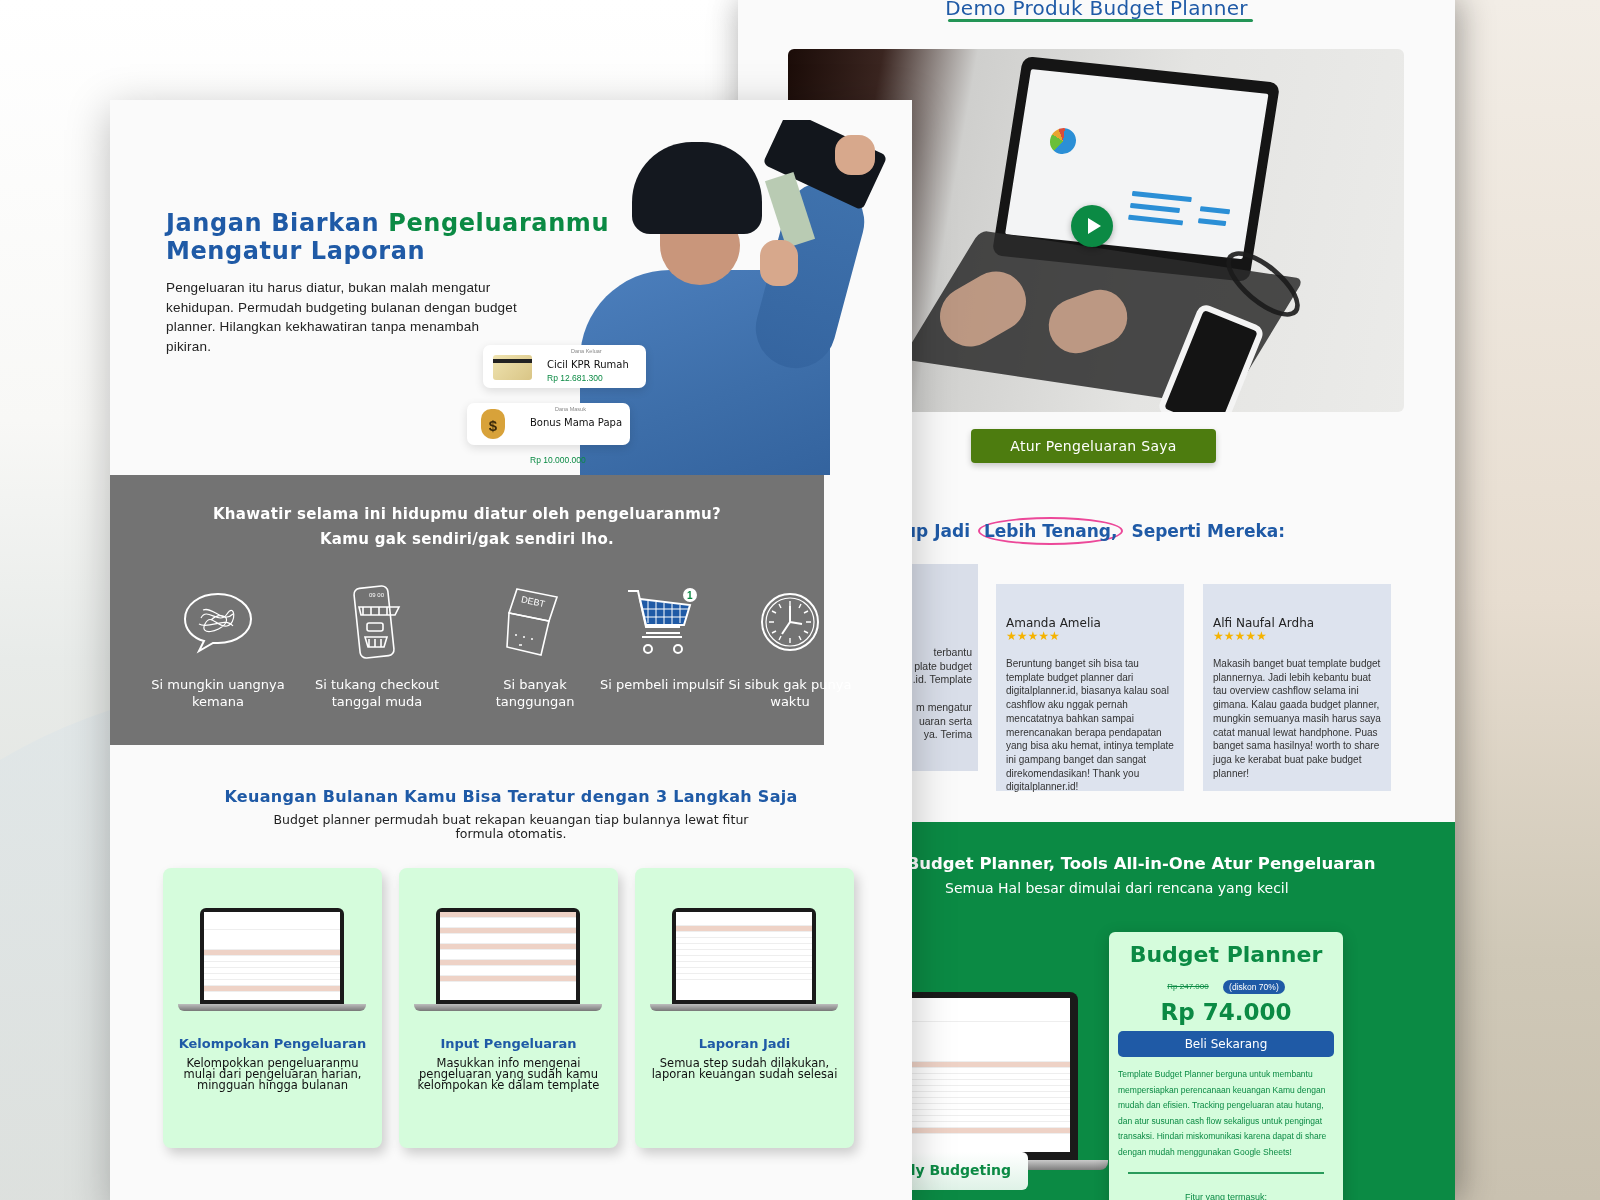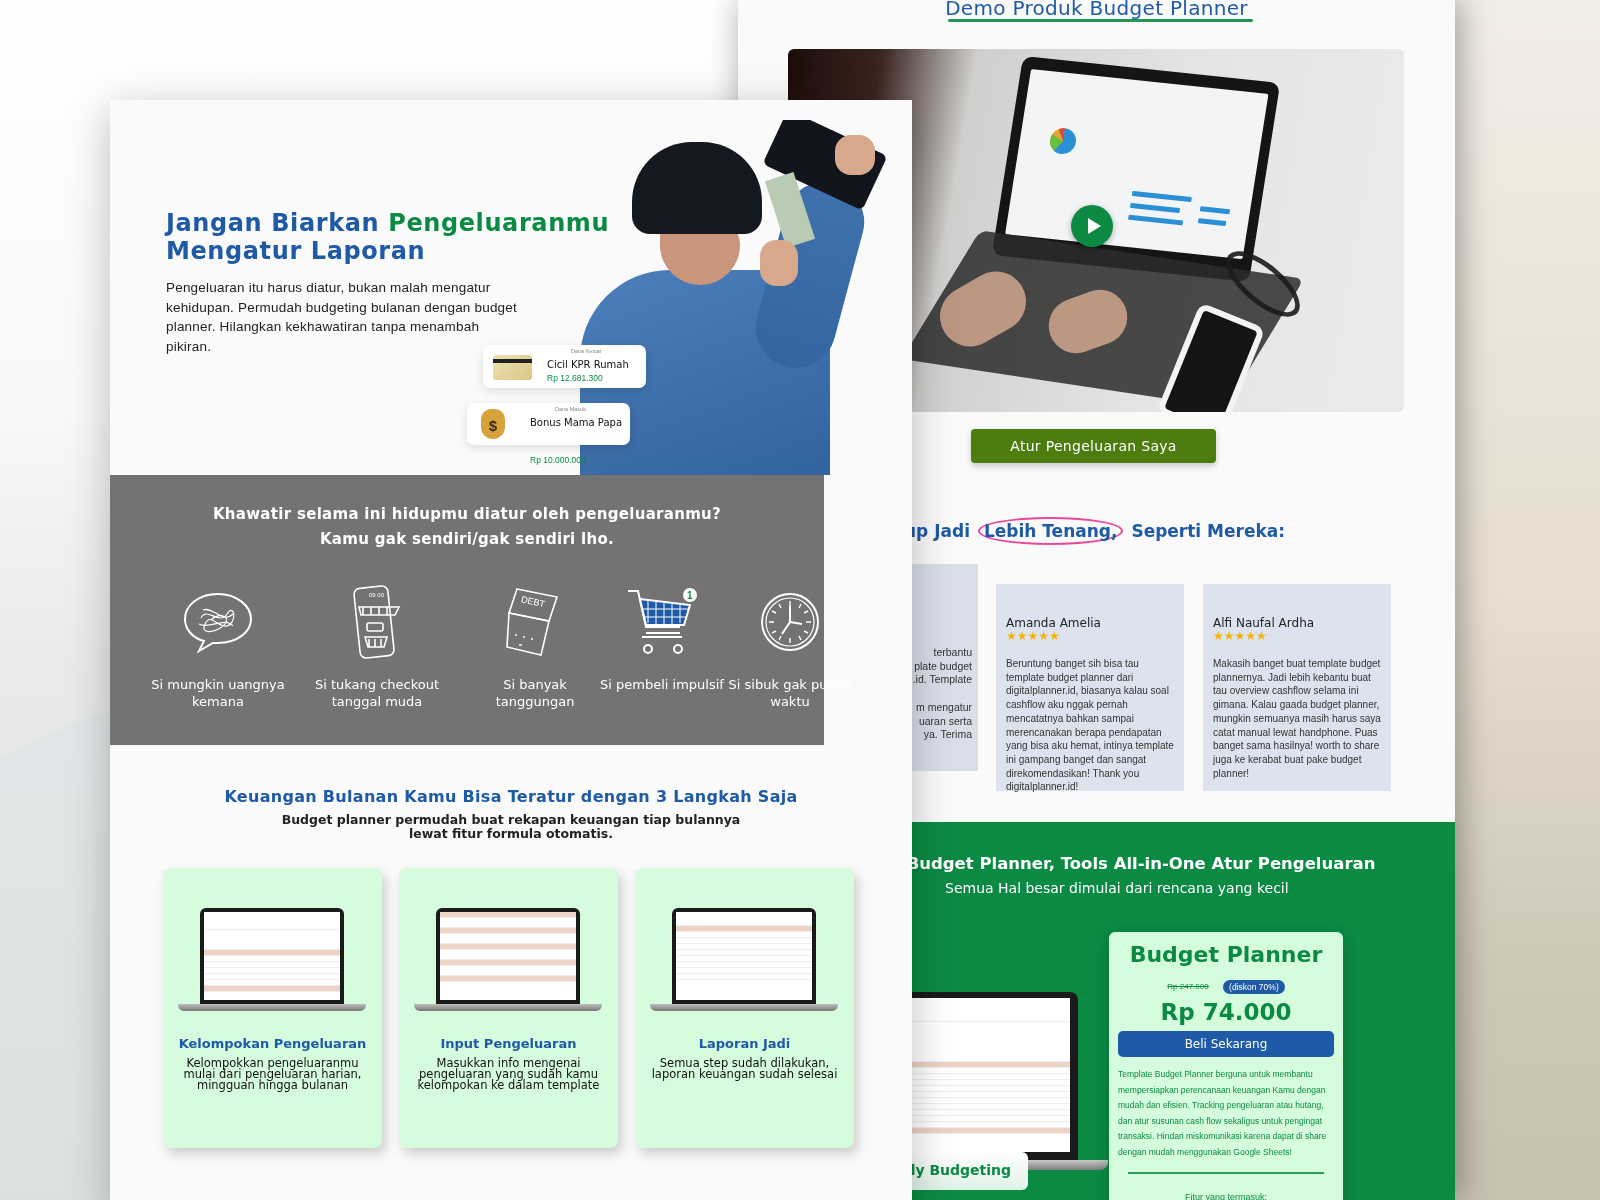--- a/index.html
+++ b/index.html
@@ -223,21 +223,21 @@
   .worry-item { position: absolute; top: 108px; width: 140px; text-align: center; }
   .worry-item .icon { width: 78px; height: 78px; margin: 0 auto; display: flex; align-items: center; justify-content: center; }
   .worry-item .label { margin-top: 15px; font-family: "DejaVu Sans", sans-serif; font-size: 13px; line-height: 17px; color: #fff; }
 
   .steps-title {
     position: absolute; top: 687px; left: 0; right: 0; text-align: center;
     font-family: "DejaVu Sans", sans-serif; font-size: 16px; color: #1f5aa6; font-weight: bold; letter-spacing: .3px;
   }
   .steps-sub {
     position: absolute; top: 713px; left: 160px; width: 482px; text-align: center;
-    font-family: "DejaVu Sans", sans-serif; font-size: 12.5px; line-height: 14px; color: #222; font-weight: bold;
+    font-family: "DejaVu Sans", sans-serif; font-size: 12.5px; line-height: 14px; color: #222;
   }
   .step-card {
     position: absolute; top: 768px; width: 219px; height: 280px; background: #d5fcdc;
     border-radius: 8px; box-shadow: 4px 6px 12px rgba(0,0,0,.18);
   }
   .step-card .lap {
     position: absolute; top: 40px; left: 37px; width: 144px; height: 96px; background: #1a1a1a;
     border-radius: 6px 6px 0 0; padding: 4px;
   }
   .step-card .lap .scr { width: 100%; height: 100%; background: #fff; overflow: hidden; }

